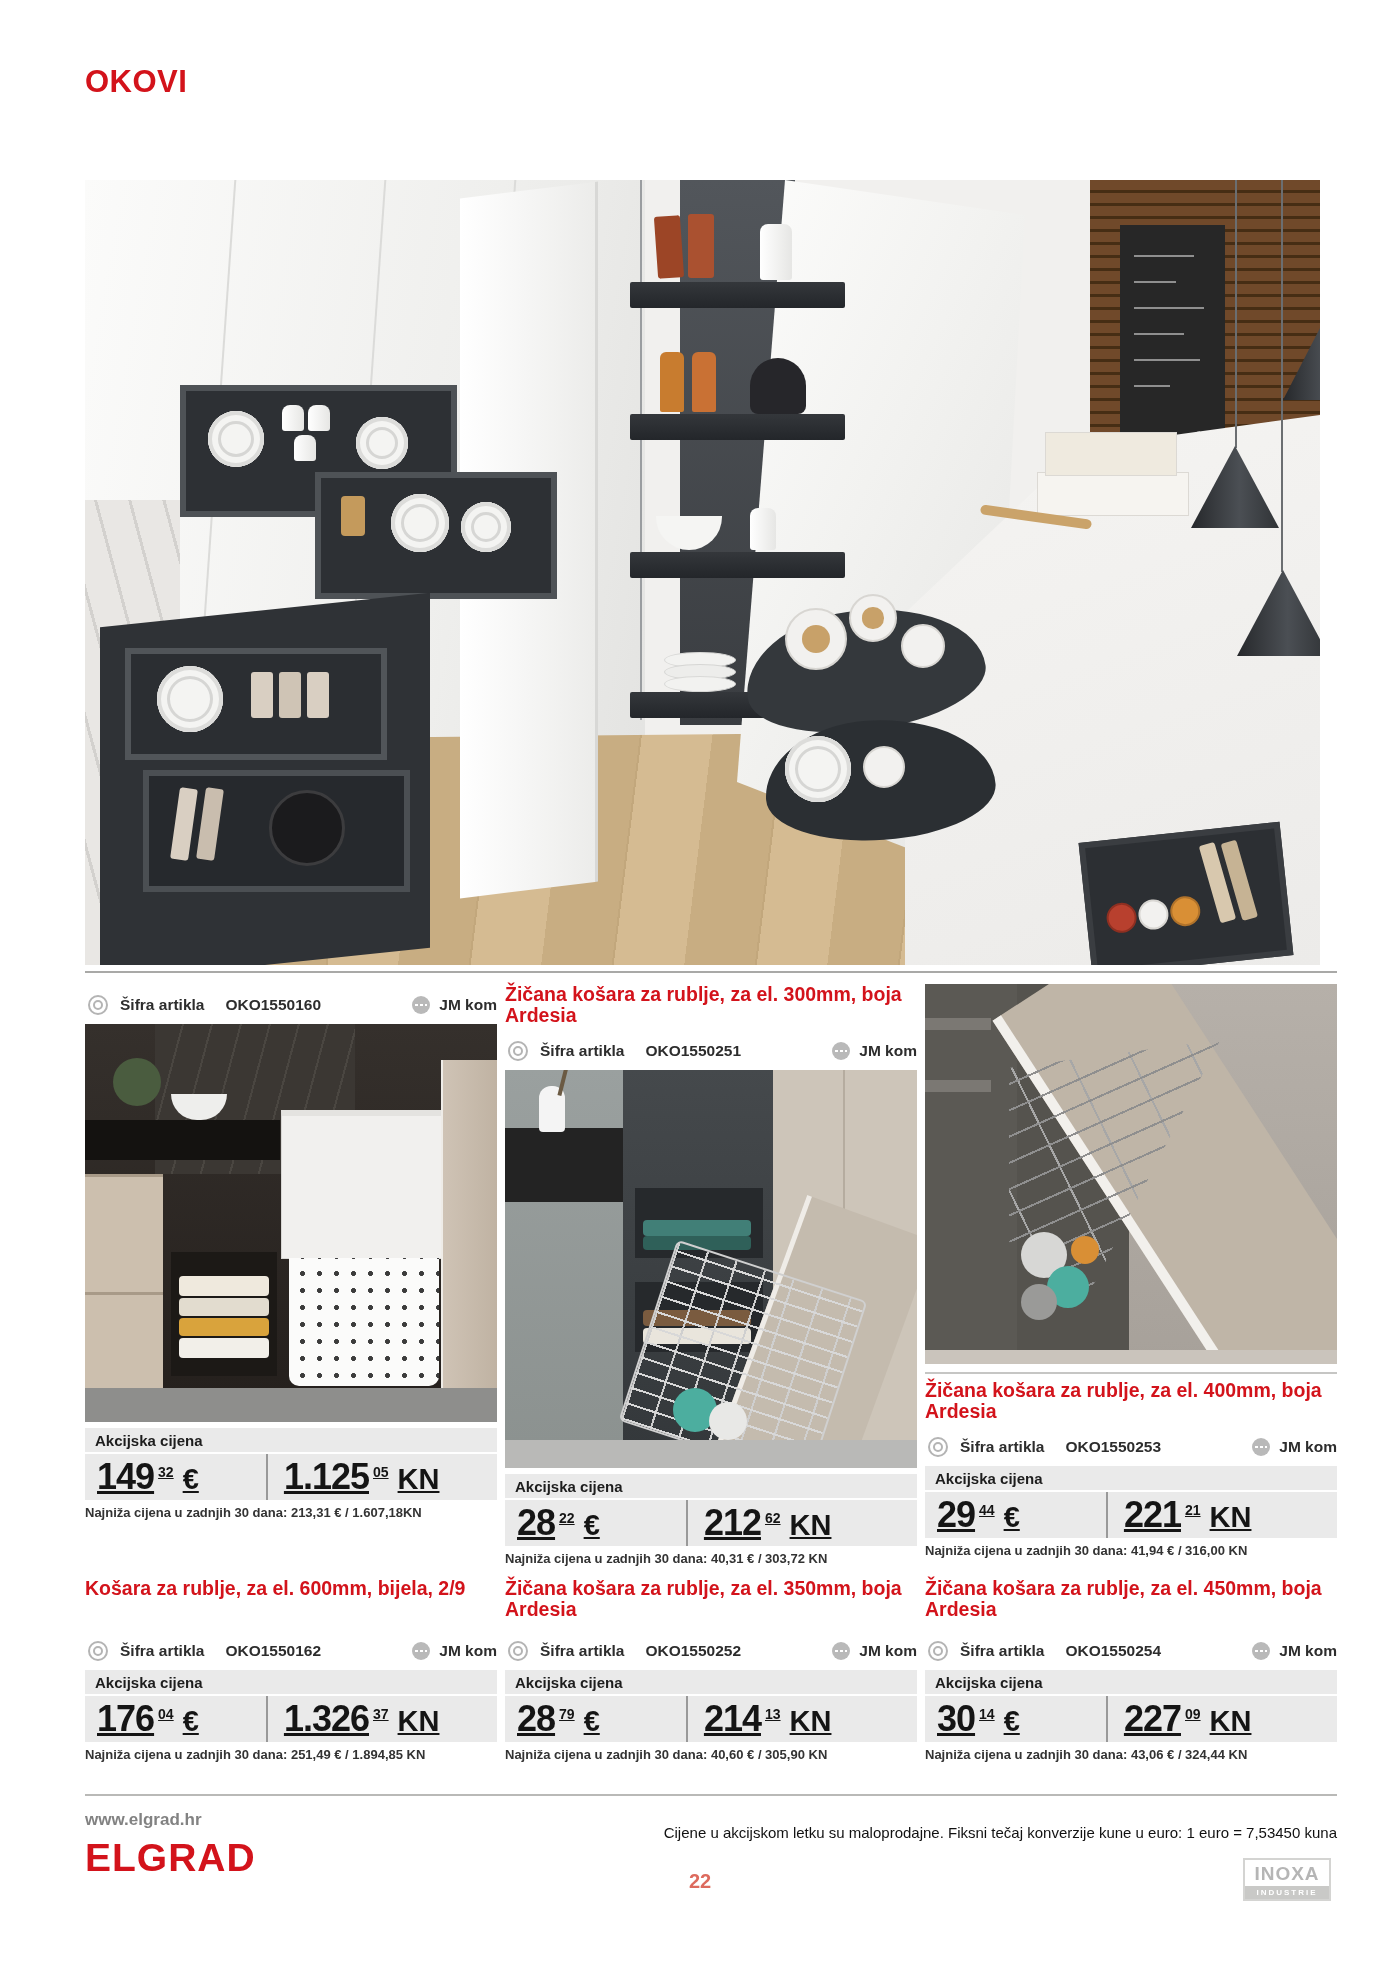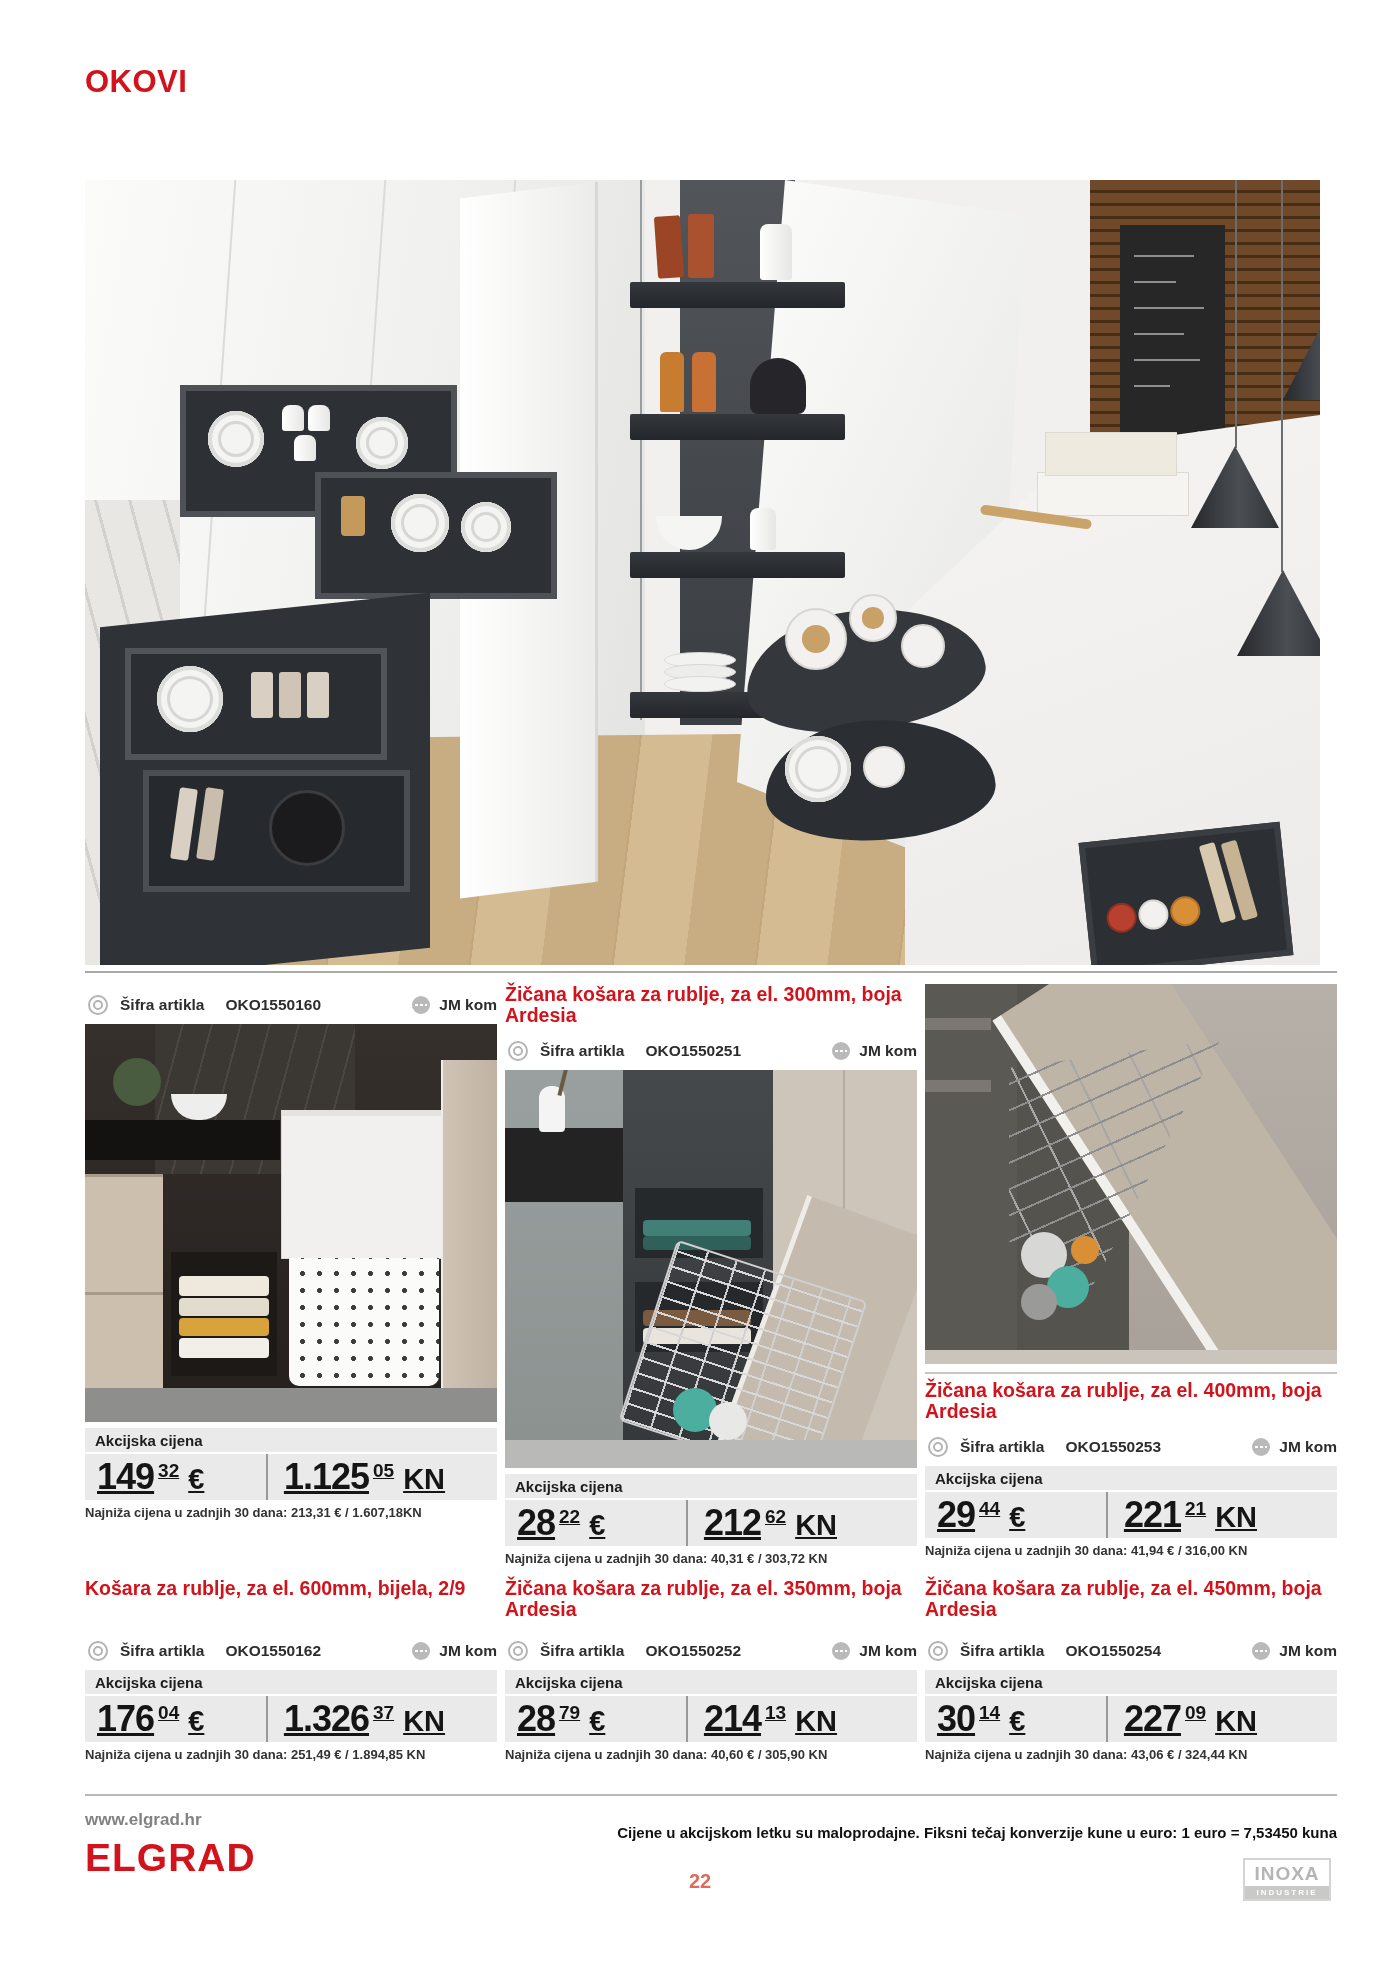--- a/index.html
+++ b/index.html
@@ -51,30 +51,30 @@
   .pimg3{height:380px;margin-top:0;}
   .img-rule{height:2px;background:#c6c6c4;margin:8px 0 6px;}
   .alabel{background:#eaeaea;border-bottom:2px solid #fff;padding:4px 10px 3px;
     font-size:15px;font-weight:700;color:#1d1d1d;margin-top:6px;}
   .price-row{background:#eaeaea;display:flex;align-items:center;height:46px;}
   .price{display:flex;align-items:baseline;font-weight:700;color:#151515;text-decoration:underline;}
   .price-eur{flex:0 0 41%;padding-left:12px;}
   .price-kn{flex:1;padding-left:16px;}
   .vdiv{width:2px;background:#999;height:46px;flex:0 0 auto;}
   .main{font-size:36px;letter-spacing:-1px;}
-  .cents{font-size:19px;position:relative;top:-12px;margin-left:4px;font-weight:700;}
+  .cents{font-size:14px;position:relative;top:-12px;margin-left:4px;font-weight:700;}
   .cur{font-size:29px;margin-left:9px;}
   .lowest{font-size:13px;font-weight:600;color:#333;margin-top:5px;}
   
   .f-rule{top:1794px;background:#b9b9b7;}
   .website{position:absolute;left:85px;top:1810px;font-size:17px;font-weight:700;color:#828282;
     text-decoration:none;}
   .brand{position:absolute;left:85px;top:1836px;font-size:39px;font-weight:800;color:#d3131b;
     letter-spacing:1px;}
-  .note{position:absolute;right:63px;top:1824px;font-size:15px;font-weight:700;color:#111;}
+  .note{position:absolute;right:63px;top:1824px;font-size:15px;font-weight:400;color:#111;}
   .pagenum{position:absolute;left:0;top:1870px;width:1400px;text-align:center;
     font-size:20px;font-weight:600;color:#dd6b5e;}
   .inoxa{position:absolute;left:1243px;top:1858px;width:84px;border:2px solid #d4d4d2;
     background:#fff;text-align:center;}
   .inoxa-name{font-size:19px;font-weight:800;color:#b5b5b5;letter-spacing:1px;padding:3px 0 1px;}
   .inoxa-sub{background:#c9c9c7;color:#fff;font-size:8px;letter-spacing:2px;font-weight:700;
     padding:2px 0;}
 </style>
 </head>
 <body>

